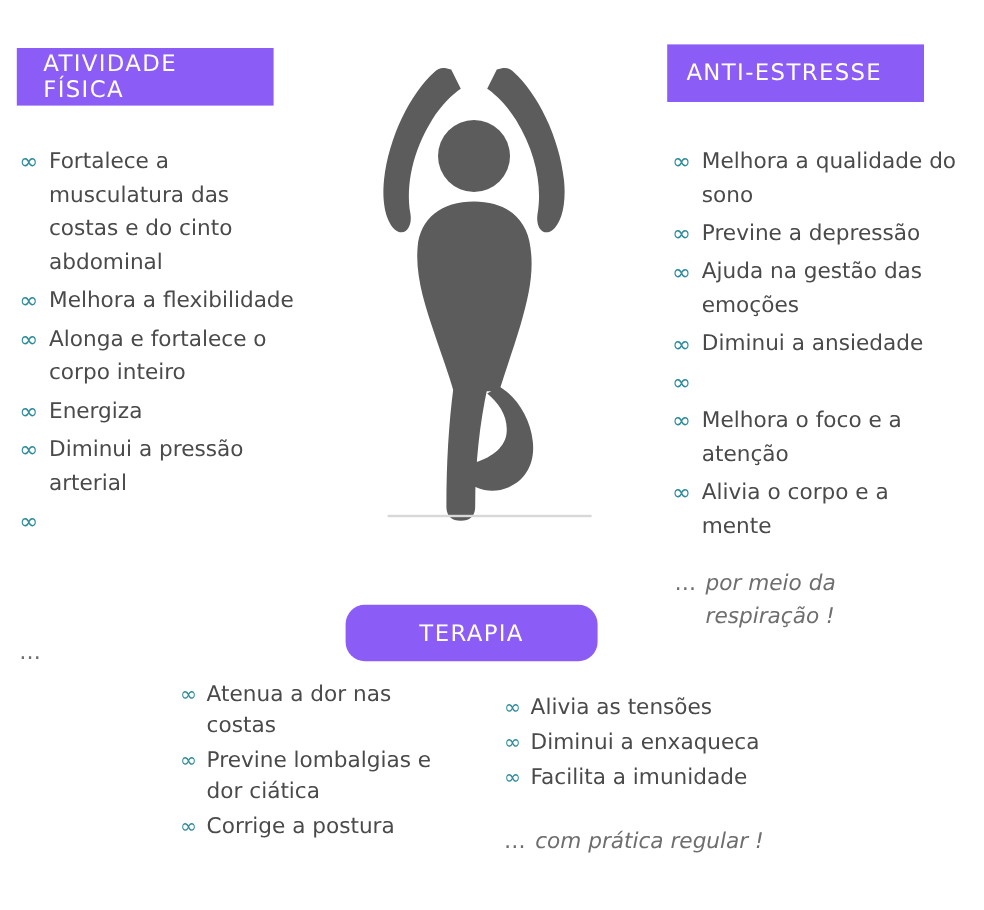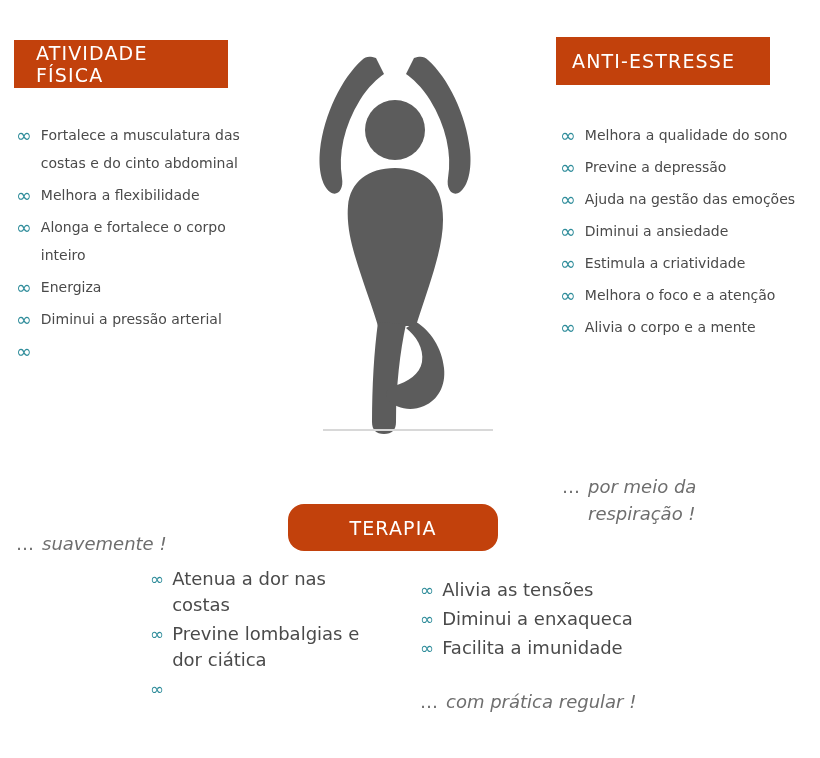--- a/index.html
+++ b/index.html
@@ -18,21 +18,21 @@
 
   .page {
     position: relative;
     width: 820px;
     height: 758px;
   }
 
   
   .heading {
     position: absolute;
-    background: #c2410c;
+    background: #8b5cf6;
     color: #ffffff;
     font-size: 19px;
     letter-spacing: 0.06em;
     display: flex;
     align-items: center;
     justify-content: center;
     box-sizing: border-box;
     padding: 0 16px;
   }
   #heading-atividade {
@@ -74,21 +74,21 @@
   }
   .bullet {
     color: #2e8c9a;
     font-size: 19px;
     line-height: 28px;
     flex: 0 0 auto;
     margin-right: 9px;
     font-family: "DejaVu Sans", sans-serif;
   }
   .item-text {
-    font-size: 14px;
+    font-size: 18px;
     line-height: 28px;
     color: #4a4a4a;
   }
 
   #list-atividade {
     left: 16px;
     top: 121px;
     width: 230px;
   }
   #list-anti {
@@ -228,21 +228,20 @@
       <span class="bullet">∞</span>
       <span class="item-text">Diminui a pressão arterial</span>
     </li>
     <li>
       <span class="bullet">∞</span>
     </li>
   </ul>
 
   <div class="footnote" id="footnote-atividade">
     <span class="dots">…</span>
-    <span class="note-text">suavemente !</span>
   </div>
 
   <ul class="bullet-list" id="list-anti">
     <li>
       <span class="bullet">∞</span>
       <span class="item-text">Melhora a qualidade do sono</span>
     </li>
     <li>
       <span class="bullet">∞</span>
       <span class="item-text">Previne a depressão</span>
@@ -250,21 +249,20 @@
     <li>
       <span class="bullet">∞</span>
       <span class="item-text">Ajuda na gestão das emoções</span>
     </li>
     <li>
       <span class="bullet">∞</span>
       <span class="item-text">Diminui a ansiedade</span>
     </li>
     <li>
       <span class="bullet">∞</span>
-      <span class="item-text">Estimula a criatividade</span>
     </li>
     <li>
       <span class="bullet">∞</span>
       <span class="item-text">Melhora o foco e a atenção</span>
     </li>
     <li>
       <span class="bullet">∞</span>
       <span class="item-text">Alivia o corpo e a mente</span>
     </li>
   </ul>
@@ -278,20 +276,21 @@
     <li>
       <span class="bullet">∞</span>
       <span class="item-text">Atenua a dor nas costas</span>
     </li>
     <li>
       <span class="bullet">∞</span>
       <span class="item-text">Previne lombalgias e dor ciática</span>
     </li>
     <li>
       <span class="bullet">∞</span>
+      <span class="item-text">Corrige a postura</span>
     </li>
   </ul>
 
   <ul class="bullet-list" id="list-terapia-right">
     <li>
       <span class="bullet">∞</span>
       <span class="item-text">Alivia as tensões</span>
     </li>
     <li>
       <span class="bullet">∞</span>

